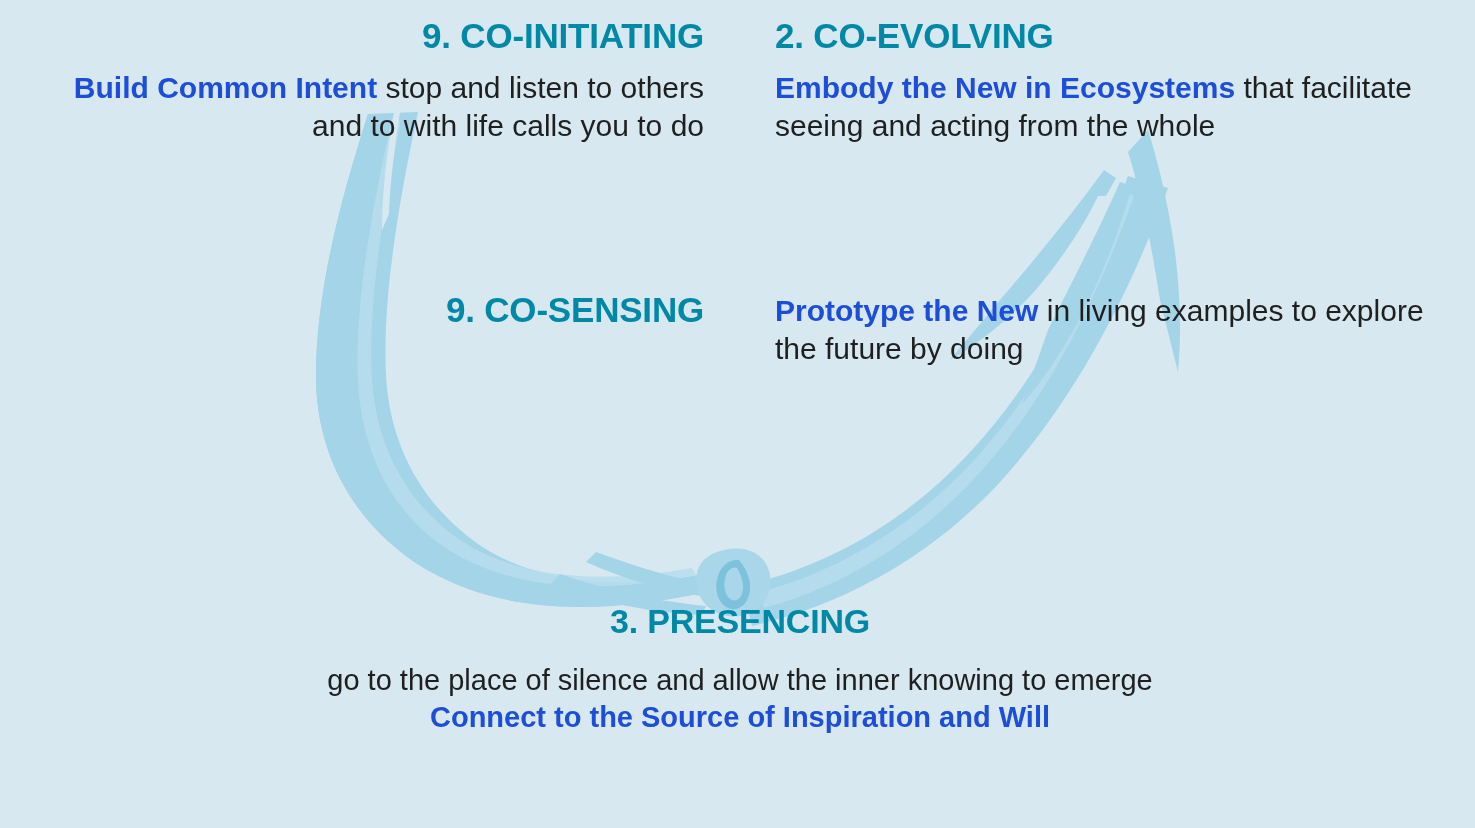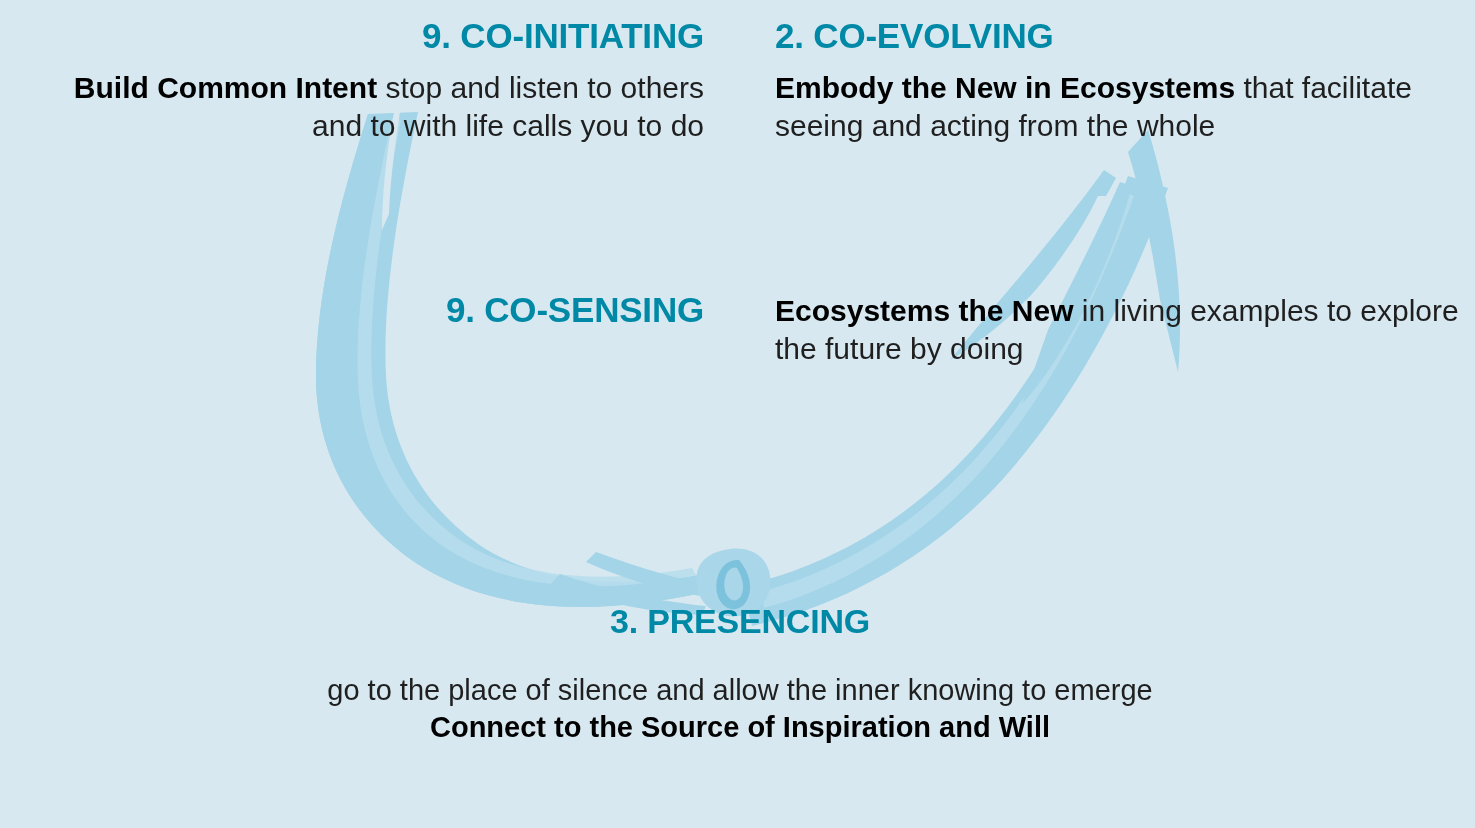--- a/index.html
+++ b/index.html
@@ -43,35 +43,35 @@
   }
   .stage-body {
     font-size: 30px;
     line-height: 1.27;
     color: #1f1f1f;
     font-weight: normal;
     margin: 0;
   }
   .stage-body b {
     font-weight: bold;
-    color: #000000;
+    color: #1d4ed8;
   }
 
   .align-right { text-align: right; }
   .align-left  { text-align: left;  }
   .align-center{ text-align: center;}
 
   
   #block-1 { left: 18px;  top: 18px;  width: 686px; }
   #block-5 { left: 775px; top: 18px;  width: 690px; }
   #block-2 { left: 12px;  top: 292px; width: 692px; }
   #block-4 { left: 775px; top: 292px; width: 690px; }
   #block-3 { left: 120px; top: 604px; width: 1240px; }
 
-  #block-3 .stage-heading { font-size: 34px; margin-bottom: 32px; }
+  #block-3 .stage-heading { font-size: 34px; margin-bottom: 22px; }
   #block-3 .stage-body    { font-size: 29px; line-height: 1.3; }
 </style>
 </head>
 <body>
 
 <div id="stage">
 
   <svg id="u-arrow" viewBox="0 0 1475 828" preserveAspectRatio="none" aria-hidden="true">
 
     <path fill="#a3d4e8" d="M 392,116
@@ -187,21 +187,21 @@
   <div class="stage-block align-left" id="block-5">
     <div class="stage-heading">2. CO-EVOLVING</div>
     <div class="stage-body"><b>Embody the New in Ecosystems</b><span> that facilitate seeing and acting from the whole</span></div>
   </div>
 
   <div class="stage-block align-right" id="block-2">
     <div class="stage-heading">9. CO-SENSING</div>
   </div>
 
   <div class="stage-block align-left" id="block-4">
-    <div class="stage-body"><b>Ecosystems the New</b><span> in living examples to explore the future by doing</span></div>
+    <div class="stage-body"><b>Prototype the New</b><span> in living examples to explore the future by doing</span></div>
   </div>
 
   <div class="stage-block align-center" id="block-3">
     <div class="stage-heading">3. PRESENCING</div>
     <div class="stage-body">
       <div>go to the place of silence and allow the inner knowing to emerge</div>
       <div><b>Connect to the Source of Inspiration and Will</b></div>
     </div>
   </div>
 

